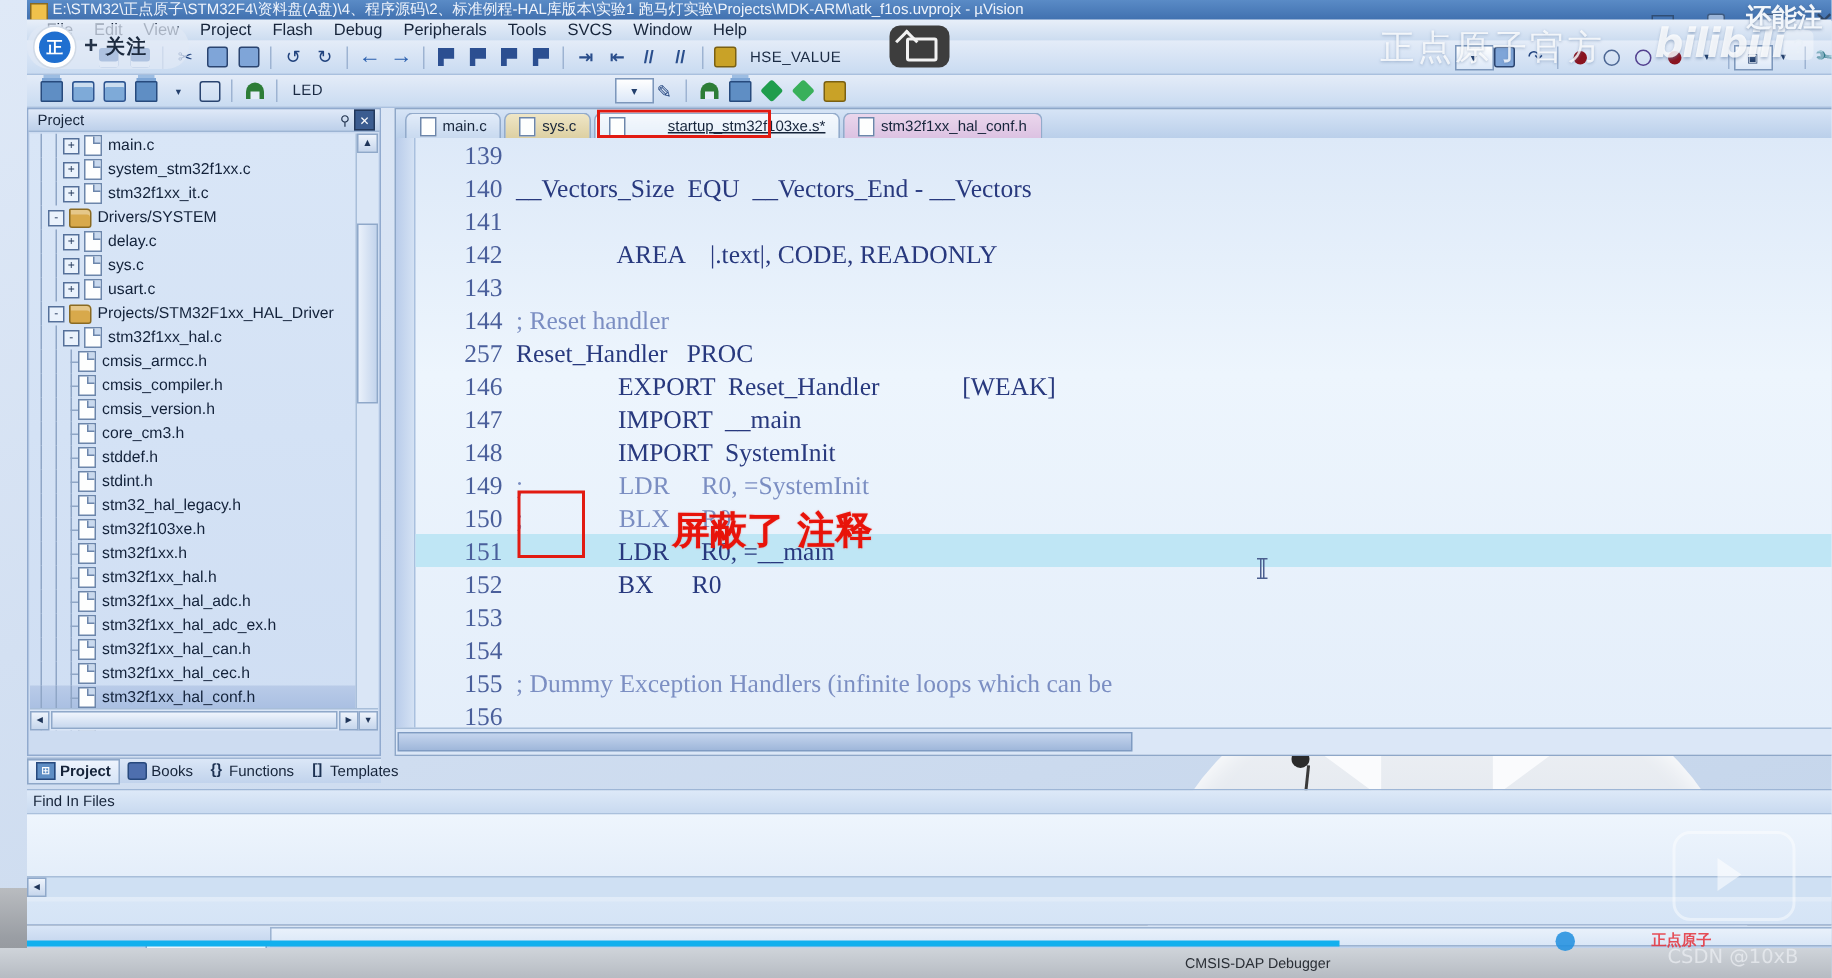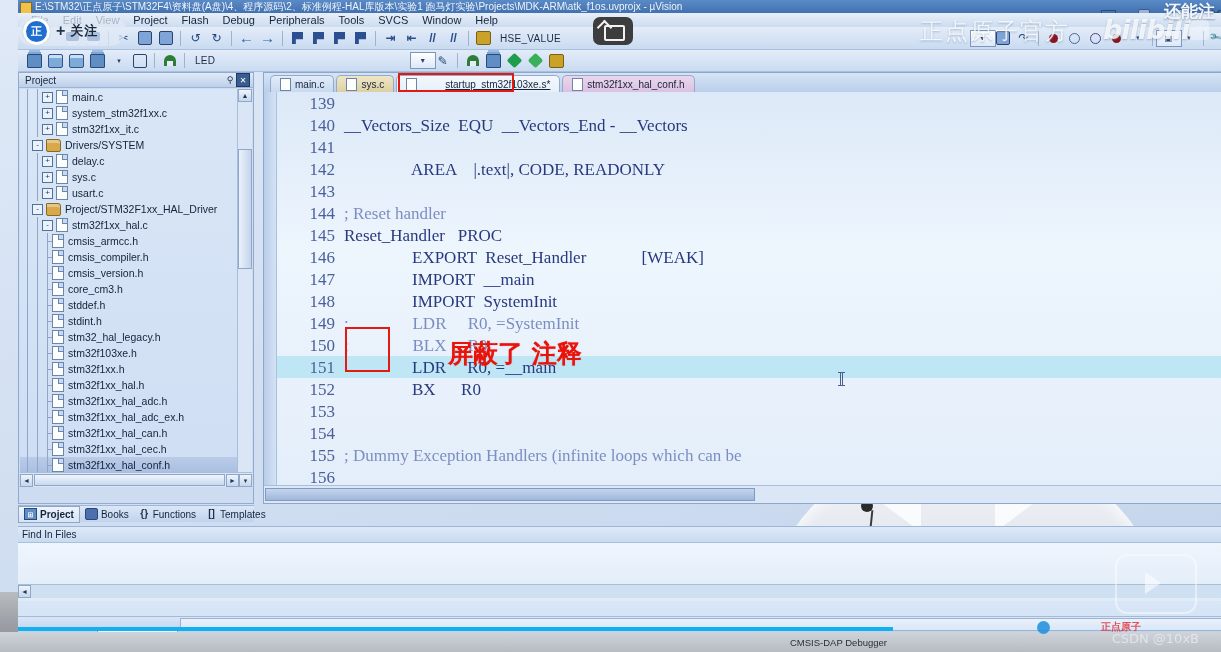--- a/index.html
+++ b/index.html
@@ -647,21 +647,21 @@
             <span class="tline"></span>
             <span class="tline"></span>
             <span class="exp">+</span>
             <span class="ficon"></span>
             <span>usart.c</span>
           </div>
           <div class="tnode">
             <span class="tline"></span>
             <span class="exp">-</span>
             <span class="dicon"></span>
-            <span>Project/STM32F1xx_HAL_Driver</span>
+            <span>Projects/STM32F1xx_HAL_Driver</span>
           </div>
           <div class="tnode">
             <span class="tline"></span>
             <span class="tline"></span>
             <span class="exp">-</span>
             <span class="ficon"></span>
             <span>stm32f1xx_hal.c</span>
           </div>
           <div class="tnode">
             <span class="tline"></span>
@@ -838,21 +838,21 @@
 
       <div class="code-area">
         <div class="gutter"></div>
         <div class="code-lines" id="code-host">
             <div class="cline"><span class="lno">139</span><span class="ctext"></span></div>
             <div class="cline"><span class="lno">140</span><span class="ctext">__Vectors_Size  EQU  __Vectors_End - __Vectors</span></div>
             <div class="cline"><span class="lno">141</span><span class="ctext"></span></div>
             <div class="cline"><span class="lno">142</span><span class="ctext">                AREA    |.text|, CODE, READONLY</span></div>
             <div class="cline"><span class="lno">143</span><span class="ctext"></span></div>
             <div class="cline"><span class="lno">144</span><span class="ctext cmt">; Reset handler</span></div>
-            <div class="cline"><span class="lno">145</span><span class="ctext">Reset_Handler   PROC</span></div>
+            <div class="cline"><span class="lno">257</span><span class="ctext">Reset_Handler   PROC</span></div>
             <div class="cline"><span class="lno">146</span><span class="ctext">                EXPORT  Reset_Handler             [WEAK]</span></div>
             <div class="cline"><span class="lno">147</span><span class="ctext">                IMPORT  __main</span></div>
             <div class="cline"><span class="lno">148</span><span class="ctext">                IMPORT  SystemInit</span></div>
             <div class="cline"><span class="lno">149</span><span class="ctext cmt">;               LDR     R0, =SystemInit</span></div>
             <div class="cline"><span class="lno">150</span><span class="ctext cmt">;               BLX     R0</span></div>
             <div class="cline hl"><span class="lno">151</span><span class="ctext">                LDR     R0, =__main</span></div>
             <div class="cline"><span class="lno">152</span><span class="ctext">                BX      R0</span></div>
             <div class="cline"><span class="lno">153</span></div>
             <div class="cline"><span class="lno">154</span><span class="ctext"></span></div>
             <div class="cline"><span class="lno">155</span><span class="ctext cmt">; Dummy Exception Handlers (infinite loops which can be</span></div>

